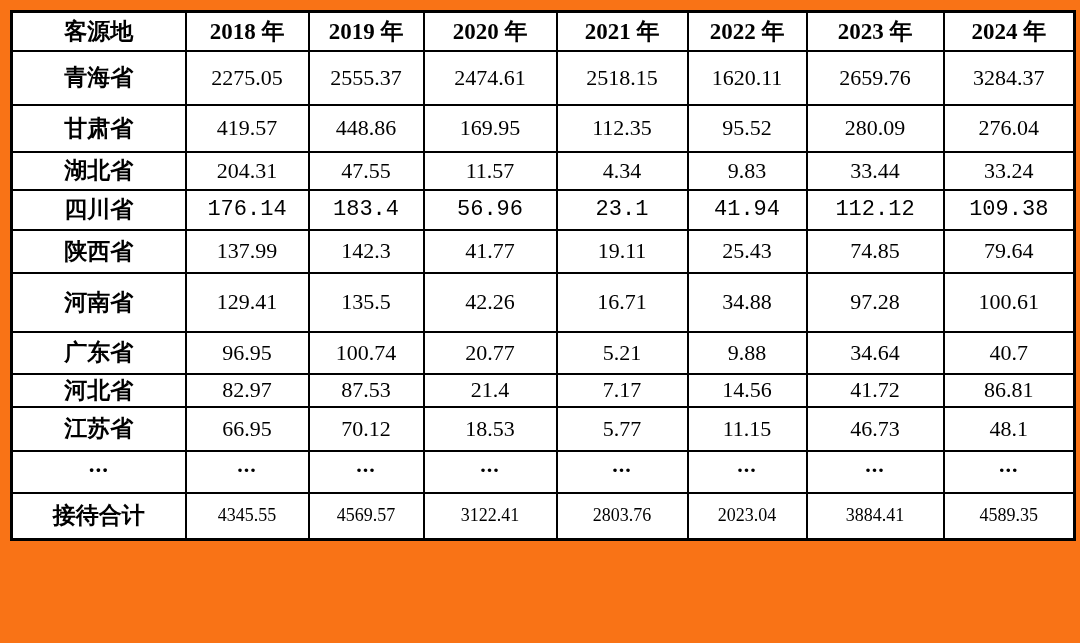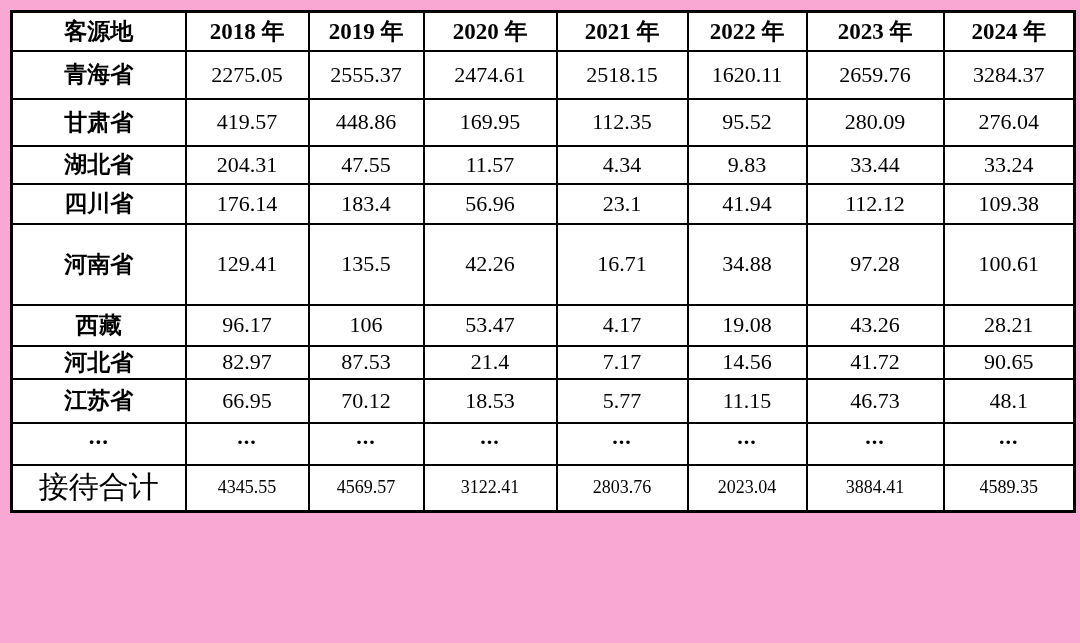--- a/index.html
+++ b/index.html
@@ -6,21 +6,21 @@
     margin: 0;
     padding: 0;
     background: #ffffff;
     font-family: "Liberation Serif", "DejaVu Serif", serif;
     color: #000000;
   }
   .page {
     width: 1080px;
     height: 643px;
     position: relative;
-    background: #f9a8d4;
+    background: #f97316;
   }
   table.data-table {
     position: absolute;
     left: 10px;
     top: 10px;
     width: 1060px;
     border-collapse: collapse;
     table-layout: fixed;
     border: 3px solid #000000;
     background: #ffffff;
@@ -42,36 +42,36 @@
     font-weight: normal;
   }
   td.label {
     font-size: 23px;
     font-weight: bold;
   }
   tr.total td {
     font-size: 18px;
   }
   tr.total td.label {
-    font-size: 30px;
-    font-weight: normal;
+    font-size: 23px;
+    font-weight: bold;
   }
   tr.dots td {
     font-weight: bold;
     padding-bottom: 14px;
     letter-spacing: 1px;
   }
   
   tr.rh-head { height: 39px; }
-  tr.rh-a { height: 48px; }
+  tr.rh-a { height: 54px; }
   tr.rh-b { height: 47px; margin-top: 44px; }
   tr.rh-c { height: 38px; }
-  tr.rh-d { height: 40px; }
+  tr.rh-d { height: 40px; font-family: Liberation Mono, monospace; }
   tr.rh-e { height: 43px; }
-  tr.rh-f { height: 81px; }
+  tr.rh-f { height: 59px; }
   tr.rh-g { height: 42px; }
   tr.rh-h { height: 41px; }
   tr.rh-i { height: 43px; }
   tr.rh-j { height: 30px; }
   tr.rh-k { height: 44px; }
   tr.rh-l { height: 41px; }
   tr.rh-m { height: 47px; }
 </style>
 </head>
 <body>
@@ -134,49 +134,59 @@
       <tr class="rh-d">
         <td class="label">四川省</td>
         <td>176.14</td>
         <td>183.4</td>
         <td>56.96</td>
         <td>23.1</td>
         <td>41.94</td>
         <td>112.12</td>
         <td>109.38</td>
       </tr>
+      <tr class="rh-e">
+        <td class="label">陕西省</td>
+        <td>137.99</td>
+        <td>142.3</td>
+        <td>41.77</td>
+        <td>19.11</td>
+        <td>25.43</td>
+        <td>74.85</td>
+        <td>79.64</td>
+      </tr>
       <tr class="rh-f">
         <td class="label">河南省</td>
         <td>129.41</td>
         <td>135.5</td>
         <td>42.26</td>
         <td>16.71</td>
         <td>34.88</td>
         <td>97.28</td>
         <td>100.61</td>
       </tr>
-      <tr class="rh-h">
-        <td class="label">西藏</td>
-        <td>96.17</td>
-        <td>106</td>
-        <td>53.47</td>
-        <td>4.17</td>
-        <td>19.08</td>
-        <td>43.26</td>
-        <td>28.21</td>
+      <tr class="rh-g">
+        <td class="label">广东省</td>
+        <td>96.95</td>
+        <td>100.74</td>
+        <td>20.77</td>
+        <td>5.21</td>
+        <td>9.88</td>
+        <td>34.64</td>
+        <td>40.7</td>
       </tr>
       <tr class="rh-j">
         <td class="label">河北省</td>
         <td>82.97</td>
         <td>87.53</td>
         <td>21.4</td>
         <td>7.17</td>
         <td>14.56</td>
         <td>41.72</td>
-        <td>90.65</td>
+        <td>86.81</td>
       </tr>
       <tr class="rh-k">
         <td class="label">江苏省</td>
         <td>66.95</td>
         <td>70.12</td>
         <td>18.53</td>
         <td>5.77</td>
         <td>11.15</td>
         <td>46.73</td>
         <td>48.1</td>

